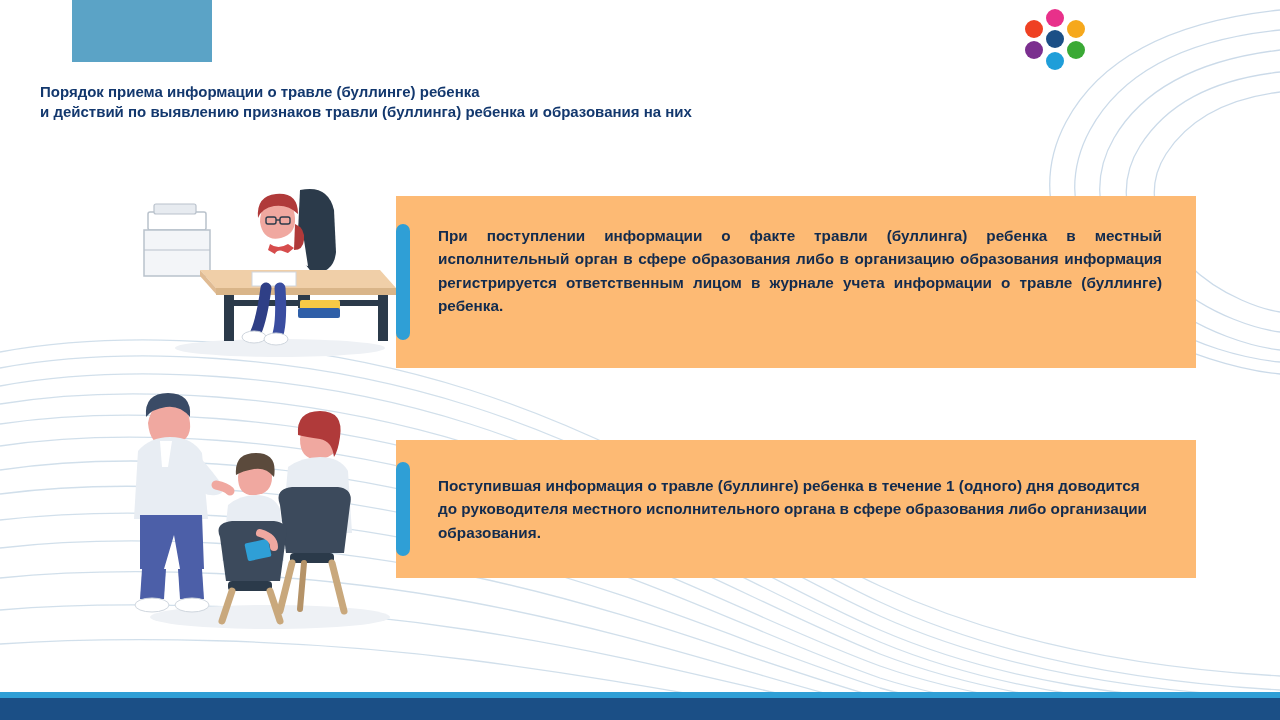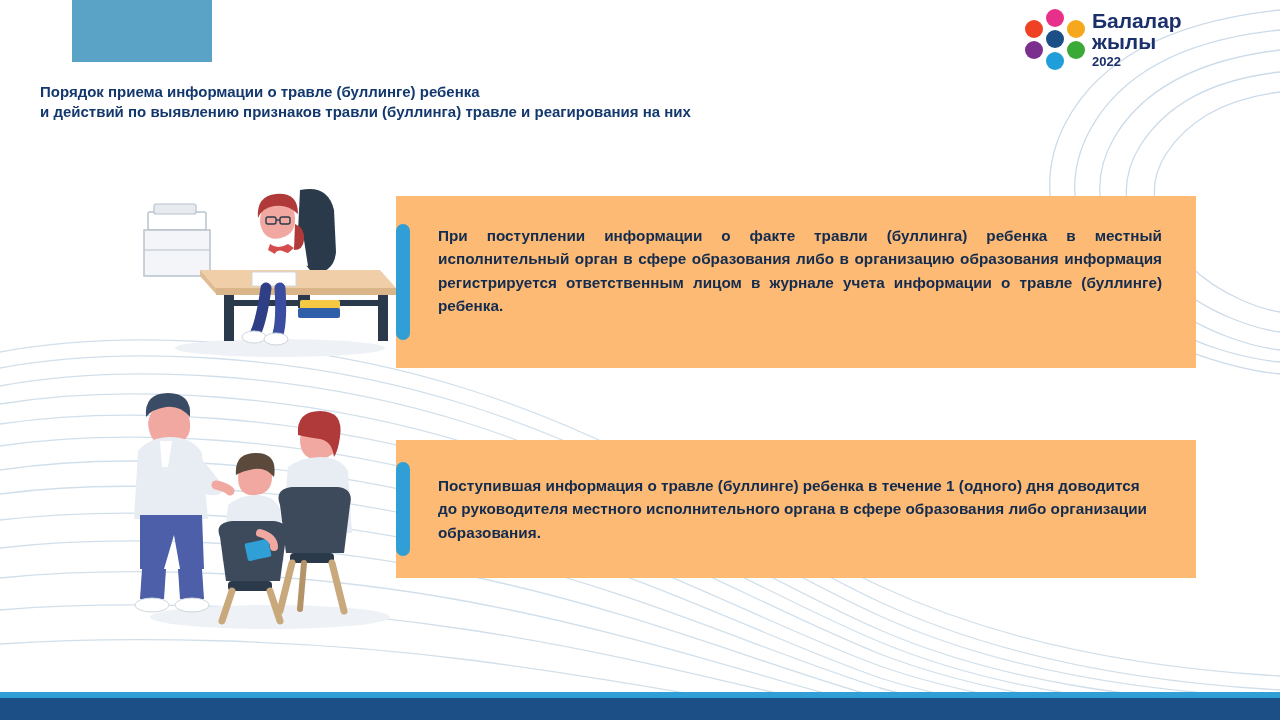--- a/index.html
+++ b/index.html
@@ -192,30 +192,25 @@
   <div class="logo">
     <svg class="logo-mark" viewBox="0 0 62 62">
       <circle cx="31" cy="10" r="9" fill="#e8308a"></circle>
       <circle cx="52" cy="21" r="9" fill="#f6a81c"></circle>
       <circle cx="52" cy="42" r="9" fill="#3aa935"></circle>
       <circle cx="31" cy="53" r="9" fill="#1f9ed9"></circle>
       <circle cx="10" cy="42" r="9" fill="#7b2f8f"></circle>
       <circle cx="10" cy="21" r="9" fill="#ef4123"></circle>
       <circle cx="31" cy="31" r="9" fill="#1b4f86"></circle>
     </svg>
-    <div class="logo-text">
-      <span class="l1">Балалар</span>
-      <span class="l2">жылы</span>
-      <span class="l3">2022</span>
-    </div>
   </div>
 
   <div class="title">
     <span class="line">Порядок приема информации о травле (буллинге) ребенка</span>
-    <span class="line">и действий по выявлению признаков травли (буллинга) травле и реагирования на них</span>
+    <span class="line">и действий по выявлению признаков травли (буллинга) ребенка и образования на них</span>
   </div>
 
   <svg class="illus illus-1" viewBox="0 0 260 200">
 
     <ellipse cx="140" cy="188" rx="105" ry="9" fill="#eef1f5"></ellipse>
 
     <rect x="8" y="52" width="58" height="18" rx="2" fill="#ffffff" stroke="#b9c2cc" stroke-width="1.5"></rect>
     <rect x="14" y="44" width="42" height="10" rx="2" fill="#e7ebf0" stroke="#b9c2cc" stroke-width="1.2"></rect>
     <rect x="4" y="70" width="66" height="46" fill="#f3f5f8" stroke="#b9c2cc" stroke-width="1.5"></rect>
     <line x1="4" y1="90" x2="70" y2="90" stroke="#b9c2cc" stroke-width="1.2"></line>

